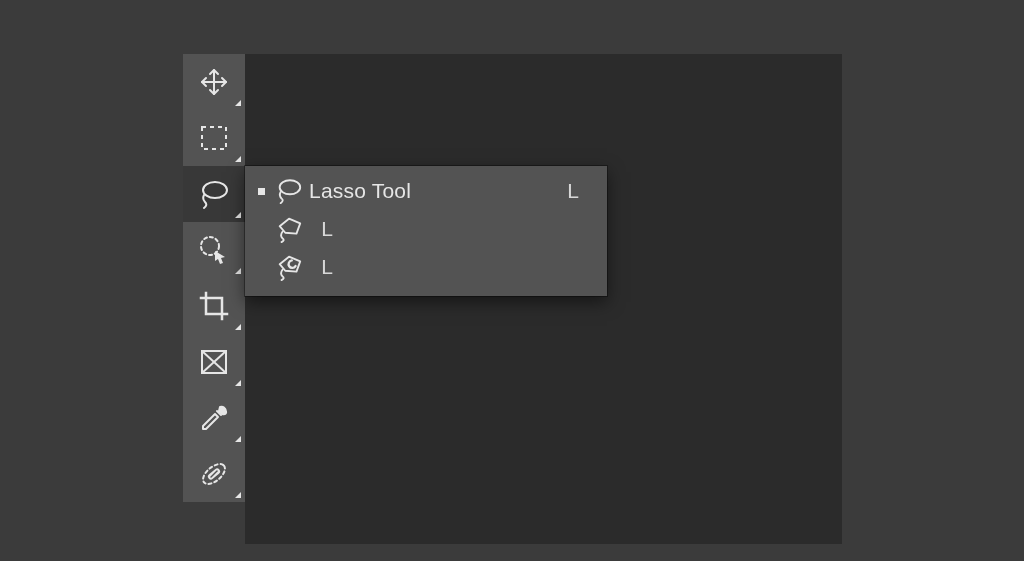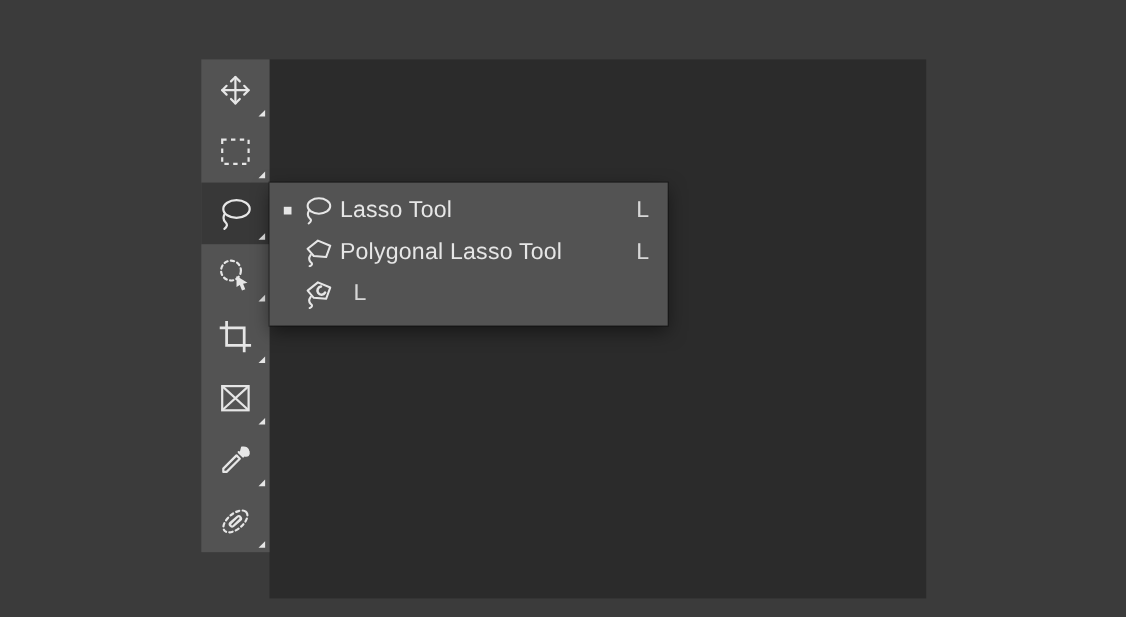--- a/index.html
+++ b/index.html
@@ -72,21 +72,21 @@
     top:112px;
     width:362px;
     background:#535353;
     box-shadow:0 0 0 1px rgba(0,0,0,.35),0 6px 16px rgba(0,0,0,.5);
     padding:6px 0 10px 0;
   }
   .fly-item{
     display:flex;
     align-items:center;
     height:38px;
-    padding:0 17px 0 8px;
+    padding:0 28px 0 8px;
     cursor:pointer;
     color:#e6e6e6;
   }
   .fly-mark{
     width:16px;
     display:flex;
     align-items:center;
     justify-content:center;
     font-size:10px;
   }
@@ -224,21 +224,20 @@
     </div>
 
     <div class="fly-item">
       <span class="fly-mark"></span>
       <span class="fly-ico">
         <svg width="30" height="28" viewBox="0 0 32 30" stroke="#e6e6e6" stroke-width="2" fill="none" stroke-linecap="round" stroke-linejoin="round">
           <path d="M6 12 L16 4 L28 9 L24 20 L12 19 Z"></path>
           <path d="M9 18 Q6 22 9 25 Q12 27 8 29"></path>
         </svg>
       </span>
-      <span class="fly-label">Polygonal Lasso Tool</span>
       <span class="fly-key">L</span>
     </div>
 
     <div class="fly-item">
       <span class="fly-mark"></span>
       <span class="fly-ico">
         <svg width="30" height="28" viewBox="0 0 32 30" stroke="#e6e6e6" stroke-width="2" fill="none" stroke-linecap="round" stroke-linejoin="round">
           <path d="M6 12 L16 4 L28 9 L24 20 L12 19 Z"></path>
           <path d="M19 8 A4 4 0 1 0 23 14" stroke-width="2.5"></path>
           <path d="M9 18 Q6 22 9 25 Q12 27 8 29"></path>

